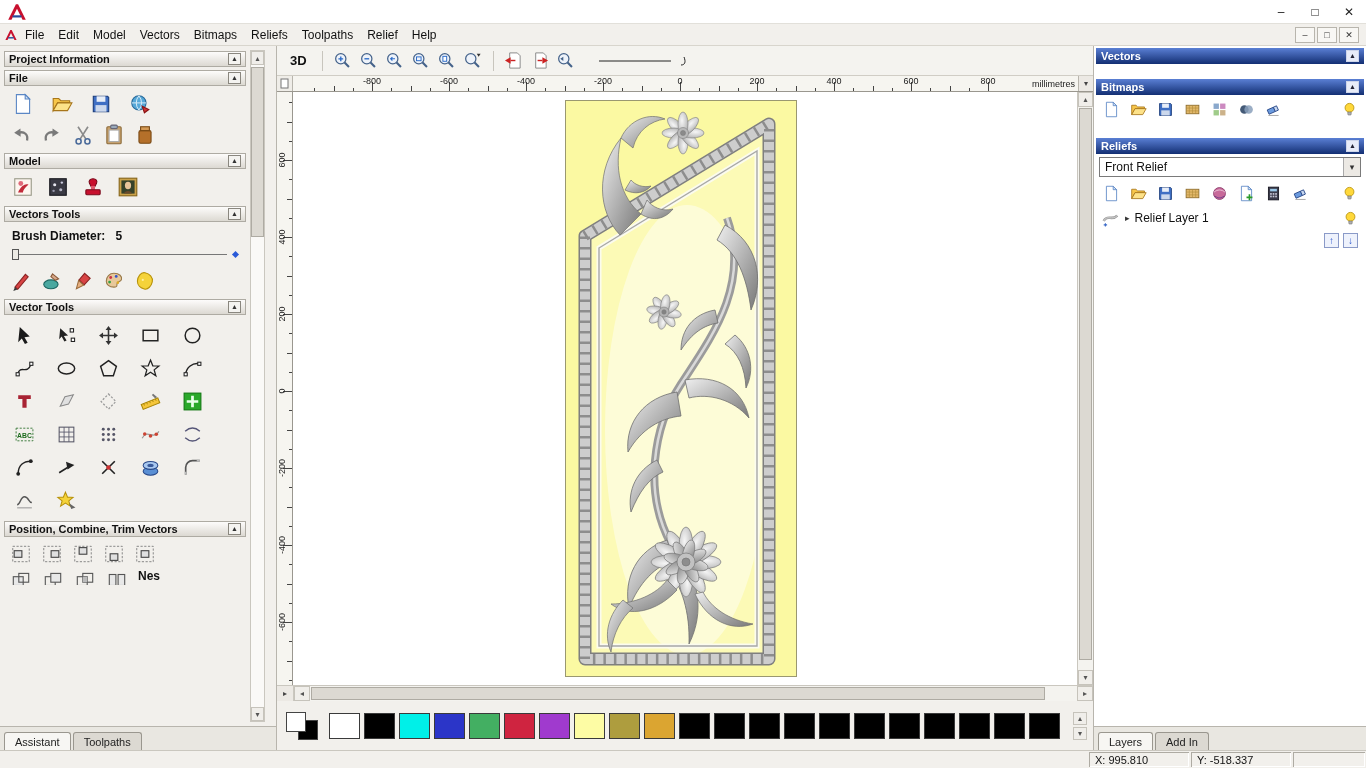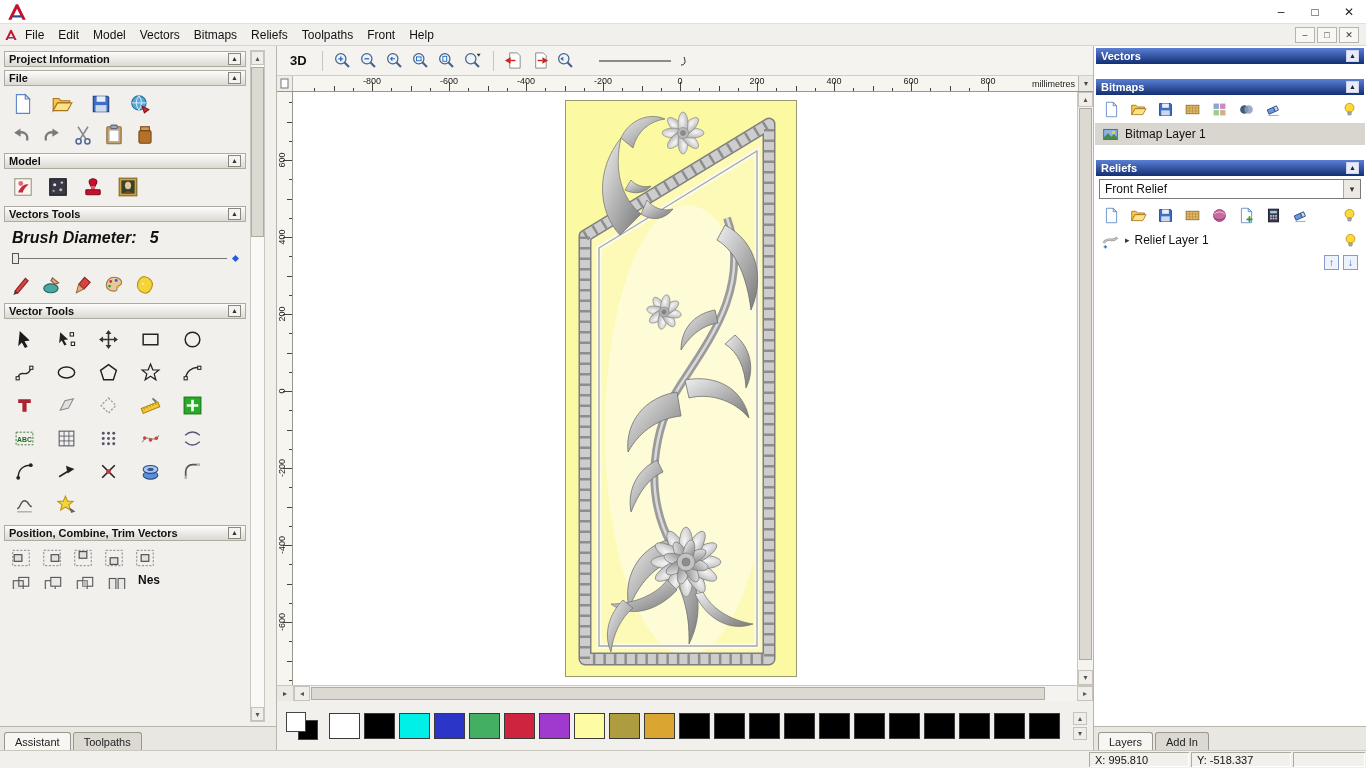--- a/index.html
+++ b/index.html
@@ -32,21 +32,21 @@
   .roll{margin-left:auto;width:13px;height:12px;border:1px solid #8a877f;background:#f4f3f0;font-size:7px;
         line-height:10px;text-align:center;color:#333}
   .pinfo{display:grid;grid-template-columns:104px 1fr;padding:3px 8px;row-gap:3px;font-size:12px}
   .pinfo .b{font-weight:bold}
   .pinfo .w{grid-column:1/3}
   .irow{display:flex;align-items:center;gap:9px;padding:4px 6px}
   .irow.file1{gap:17px;padding:5px 8px}
   .irow.model{gap:13px;padding:5px 8px}
   .icn{display:inline-flex;align-items:center;justify-content:center}
   .icn svg{width:22px;height:22px}
-  .brushrow{padding:5px 8px 0;font-style:italic;font-weight:bold;font-size:16px}
+  .brushrow{padding:5px 8px 0;font-weight:bold;font-size:12px}
   .slider{display:flex;align-items:center;padding:6px 8px;gap:0}
   .thumb{width:7px;height:11px;background:#eceae4;border:1px solid #555}
   .track{flex:1;height:1px;background:#777}
   .sdot{width:5px;height:5px;background:#2a5ad8;transform:rotate(45deg);margin-left:6px}
   .vgrid{display:grid;grid-template-columns:repeat(5,42px);row-gap:7px;padding:5px 2px}
   .vgrid .icn{width:36px;height:26px}
   .vgrid .icn svg{width:21px;height:21px}
   .combrow{height:16px;overflow:hidden;display:flex;align-items:flex-start;padding:0 6px;gap:10px}
   .combicons{display:flex;gap:10px}
   .nes{font-weight:bold;font-size:12px}
@@ -162,21 +162,21 @@
       </svg>
     </span>
   <span class="menus" style="display:flex">
       <span class="menu-item">File</span>
       <span class="menu-item">Edit</span>
       <span class="menu-item">Model</span>
       <span class="menu-item">Vectors</span>
       <span class="menu-item">Bitmaps</span>
       <span class="menu-item">Reliefs</span>
       <span class="menu-item">Toolpaths</span>
-      <span class="menu-item">Front</span>
+      <span class="menu-item">Relief</span>
       <span class="menu-item">Help</span>
     </span>
   <span class="mbtns">
     <span class="mbtn">–</span>
     <span class="mbtn">□</span>
     <span class="mbtn">✕</span>
   </span>
 </div>
 
 <div class="main">
@@ -997,30 +997,20 @@
             <path d="M4 17h12" stroke="#999"></path>
           </svg>
         </span>
         <span class="icn">
           <svg viewBox="0 0 20 20">
             <circle cx="10" cy="8" r="5.2" fill="#ffd83a" stroke="#b8920a"></circle>
             <path d="M8 13h4v2.5a1 1 0 01-1 1h-2a1 1 0 01-1-1z" fill="#b0b0b0" stroke="#777" stroke-width=".7"></path>
           </svg>
         </span>
       </div>
-    <div class="layer-row selected">
-      <span class="icn">
-          <svg viewBox="0 0 20 20">
-            <rect x="2" y="4" width="16" height="12" fill="#8ab4e8" stroke="#556"></rect>
-            <path d="M2 13.5l5-5 4 4 3-3 4 4V16H2z" fill="#4a8a4a"></path>
-            <circle cx="13.5" cy="7.5" r="1.8" fill="#e8d44a"></circle>
-          </svg>
-        </span>
-      <span>Bitmap Layer 1</span>
-    </div>
     <div class="rp-gap"></div>
     <div class="hdrb">
       <span>Reliefs</span>
       <span class="rollb">▲</span>
     </div>
     <div class="combo">
       <span>Front Relief</span>
       <span class="cbtn">▾</span>
     </div>
     <div class="rp-toolbar">

